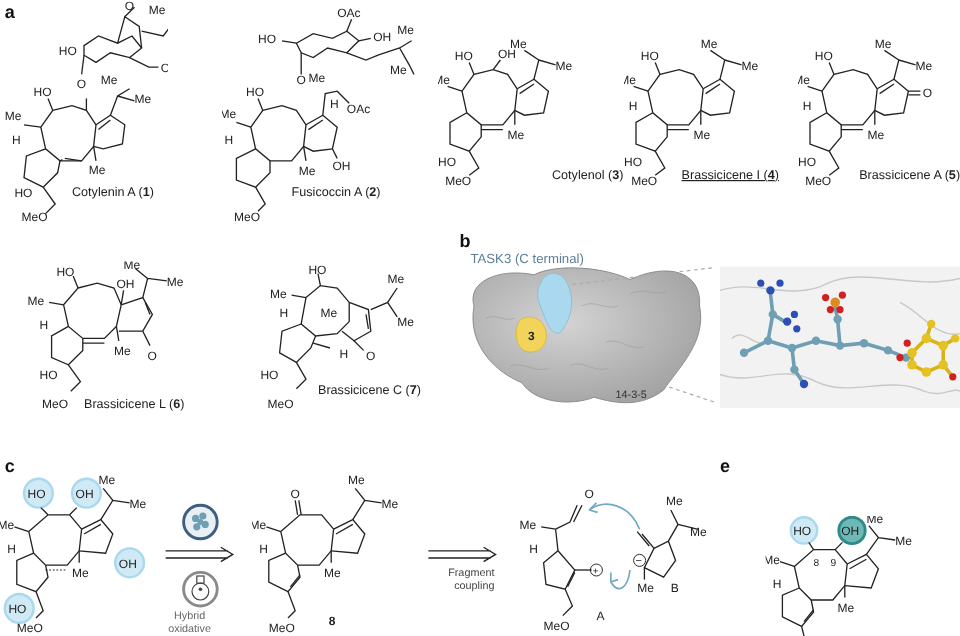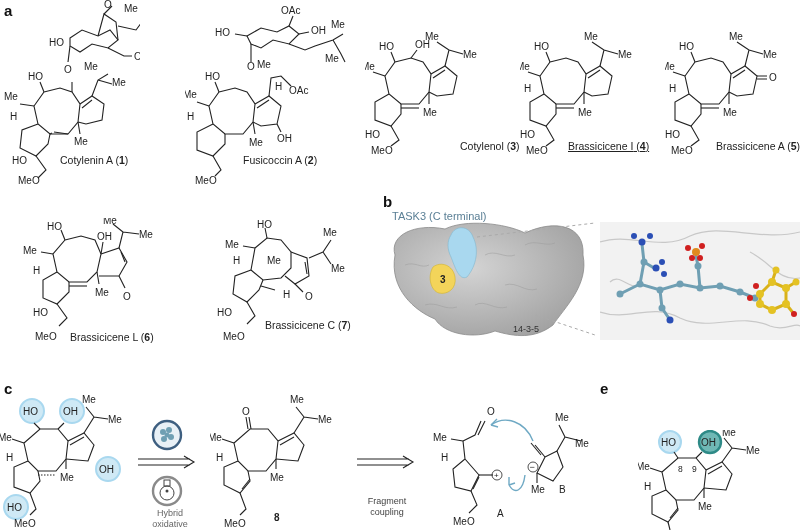--- a/index.html
+++ b/index.html
@@ -362,21 +362,21 @@
       <circle cx="17" cy="17" r="2.5"></circle>
     </g>
 </svg>
 
 <svg class="abs" style="left:150px;top:474px;" width="34" height="34">
   <circle cx="17" cy="17" r="14" fill="#ffffff" stroke="#8a8a8a" stroke-width="2.4"></circle>
   <rect x="14" y="6" width="6" height="6" fill="none" stroke="#444" stroke-width="1"></rect>
   <circle cx="17" cy="19" r="7" fill="none" stroke="#444" stroke-width="1"></circle>
   <circle cx="17" cy="17" r="1.5" fill="#444"></circle>
 </svg>
-<div class="abs small" style="left:152px;top:508px;text-align:center;width:36px;color:#666;line-height:11px;">
+<div class="abs small" style="left:140px;top:508px;text-align:center;width:36px;color:#666;line-height:11px;">
   <div>Hybrid</div>
   <div>oxidative</div>
 </div>
 
 <svg class="abs" style="left:210px;top:395px;" width="135" height="135">
   <path class="bond" d="M40,34 L58,34 L68,46 L66,64 L56,76 L38,76 L28,66 L24,48 Z"></path>
   <path class="bond" d="M38,34 L36,22 M41,34 L39,22"></path>
     <text x="32" y="20">O</text>
   <path class="bond" d="M24,48 L12,44"></path>
     <text x="-2" y="46">Me</text>
@@ -391,21 +391,21 @@
   <path class="bond" d="M28,66 L14,72 L14,90 L30,98 L40,86 L38,76"></path>
   <path class="bond" d="M32,94 L40,84"></path>
   <path class="bond" d="M30,98 L36,114 L30,120"></path>
   <text x="14" y="132">MeO</text>
   <text x="64" y="126" style="font-weight:bold;">8</text>
 </svg>
 
 <svg class="abs" style="left:355px;top:455px;" width="62" height="14">
   <path d="M2,4 L54,4 M2,10 L54,10 M48,1 L58,7 L48,13" stroke="#222" stroke-width="1.1" fill="none"></path>
 </svg>
-<div class="abs small" style="left:362px;top:496px;text-align:center;width:50px;color:#444;line-height:11px;">
+<div class="abs small" style="left:362px;top:472px;text-align:right;width:50px;color:#444;line-height:11px;">
   <div>Fragment</div>
   <div>coupling</div>
 </div>
 
 <svg class="abs" style="left:425px;top:395px;" width="165" height="135">
   <path class="bond" d="M38,46 L50,40 L56,26 M53,40 L60,26"></path>
   <text x="62" y="20">O</text>
   <path class="bond" d="M38,46 L26,44"></path>
     <text x="8" y="46">Me</text>
   <path class="bond" d="M38,46 L40,64 L28,74 L30,92 L46,96 L54,80 L40,64"></path>

